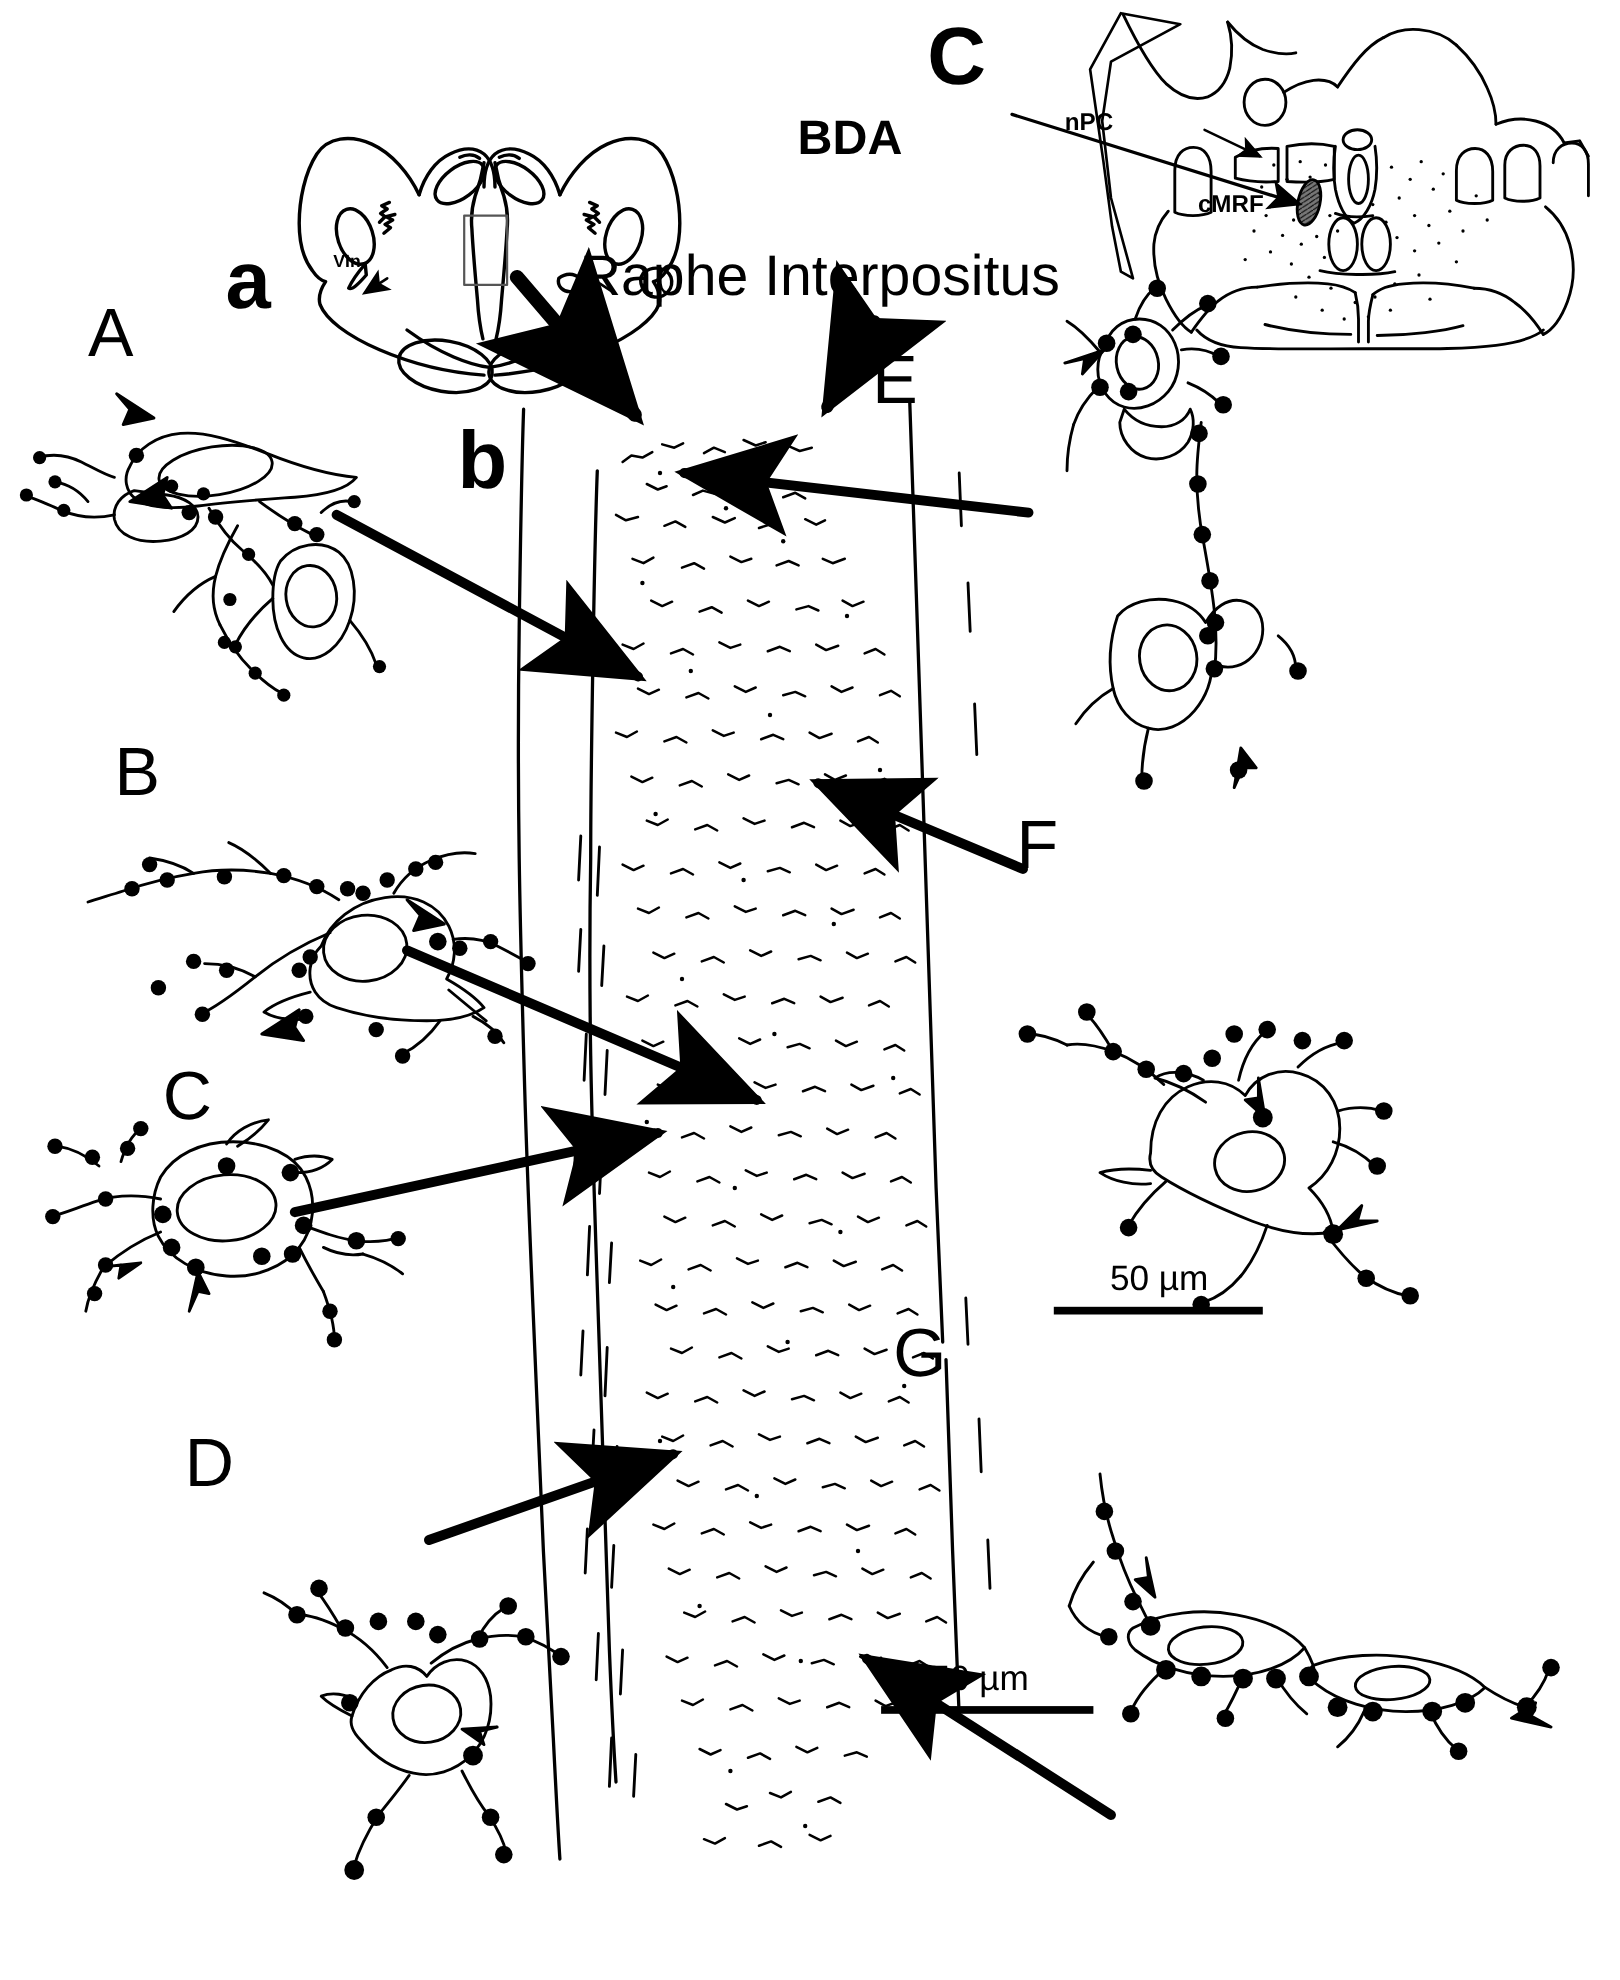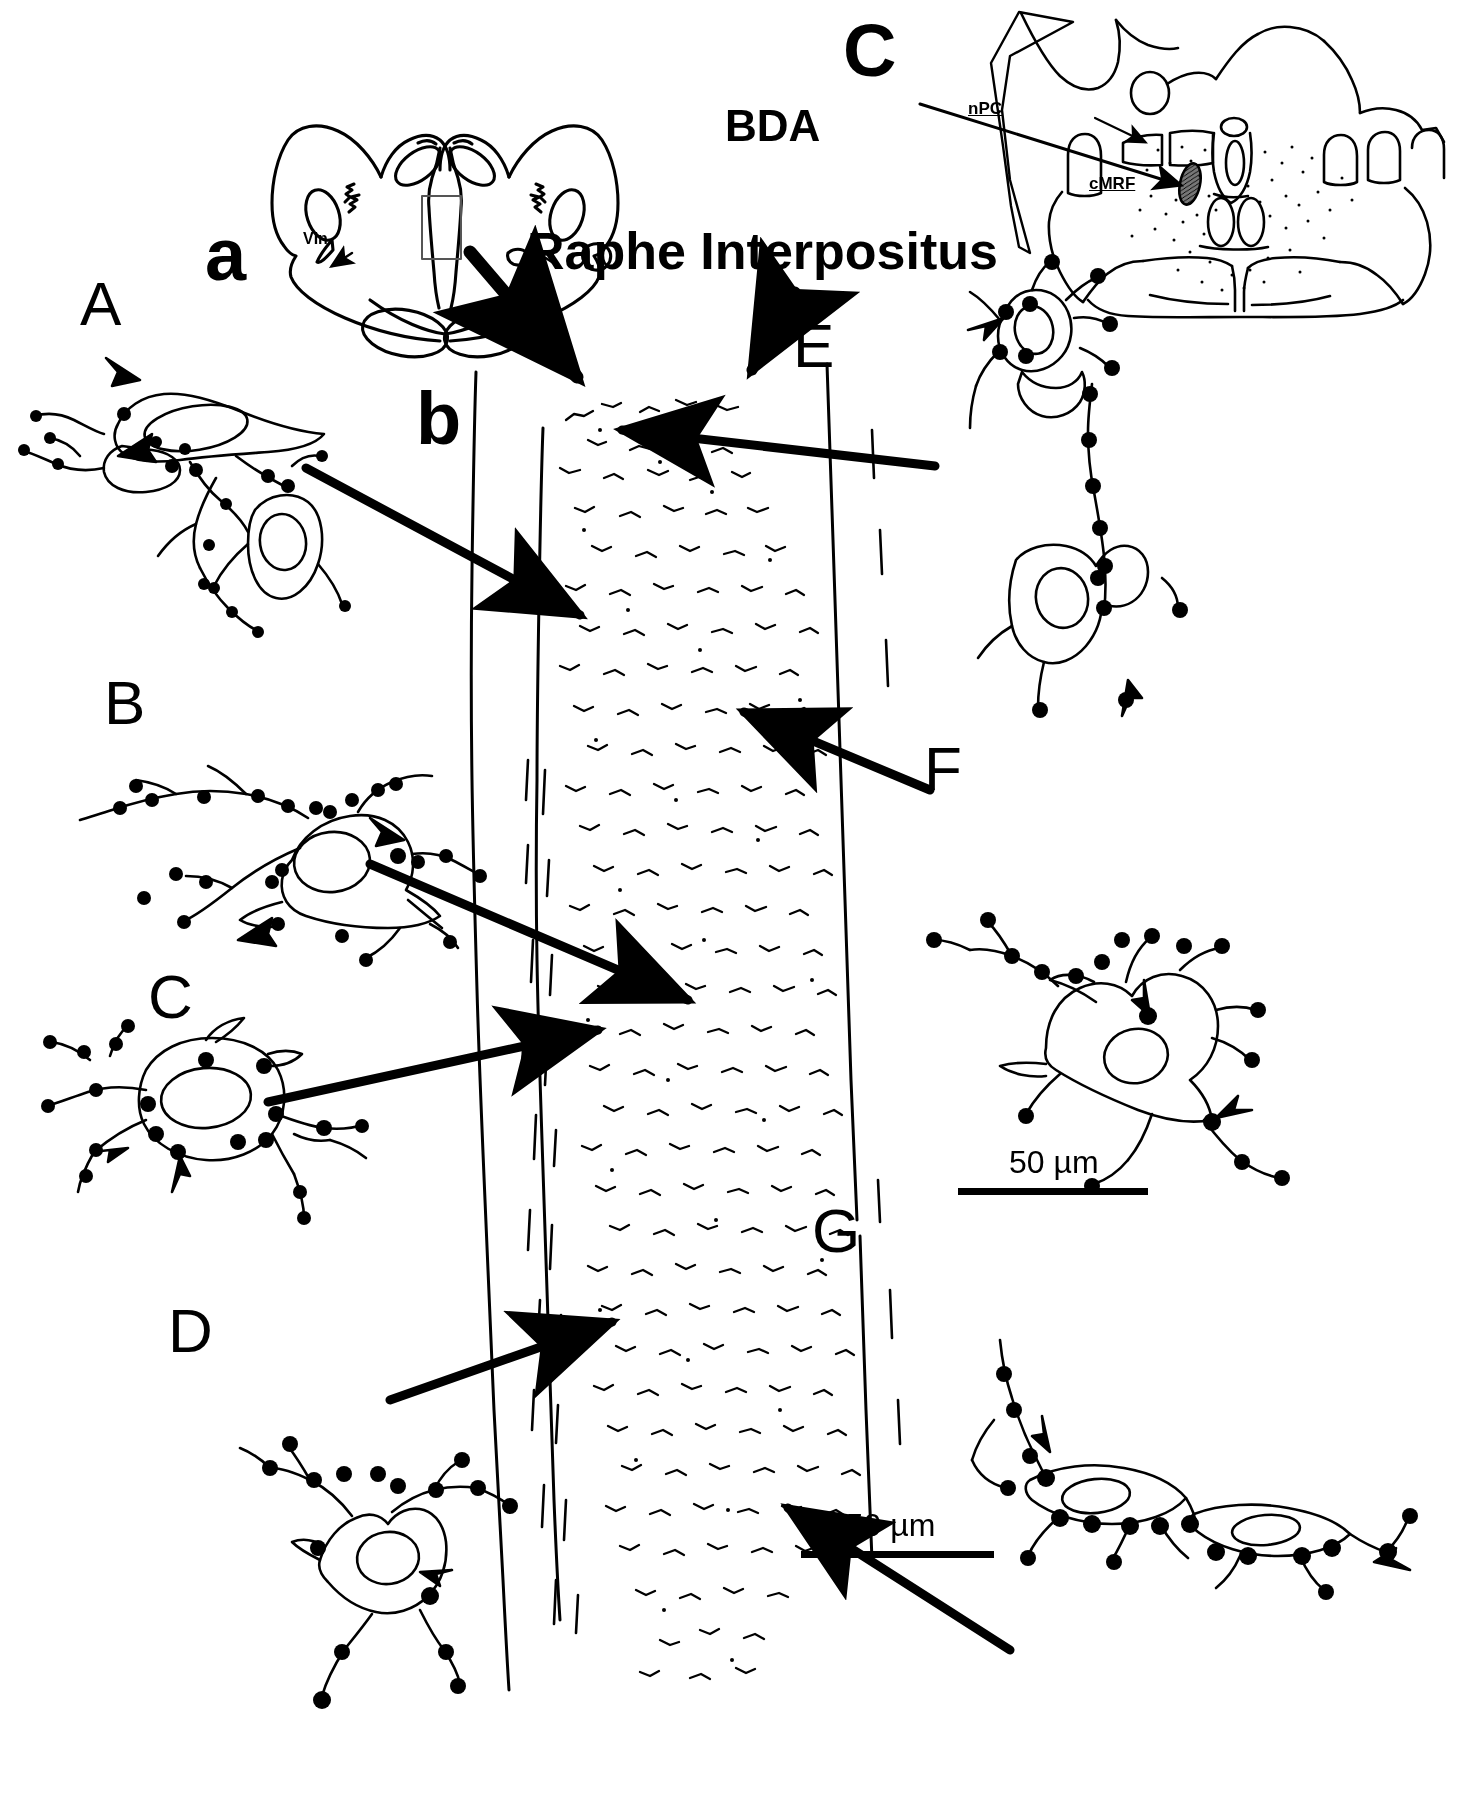--- a/index.html
+++ b/index.html
@@ -29,25 +29,25 @@
   .lbl {
     position: absolute;
     font-family: "Liberation Sans", sans-serif;
     font-weight: bold;
     color: #000;
     white-space: nowrap;
     line-height: 1;
   }
   .panel-letter { font-size: 62px; font-weight: normal; }
   .inset-letter { font-size: 74px; font-weight: bold; }
-  .title-text  { font-size: 52px; font-weight: bold; }
+  .title-text  { font-size: 52px; font-weight: normal; }
   .bda-text    { font-size: 44px; font-weight: bold; }
   .scale-text  { font-size: 32px; font-weight: normal; }
   .tiny-text   { font-size: 19px; font-weight: bold; }
-  .micro-text  { font-size: 17px; font-weight: bold; text-decoration: underline; }
+  .micro-text  { font-size: 22px; font-weight: bold; }
   .scalebar {
     position: absolute;
     background: #000;
     height: 7px;
   }
 </style>
 </head>
 <body>
 
 <div id="figure">

